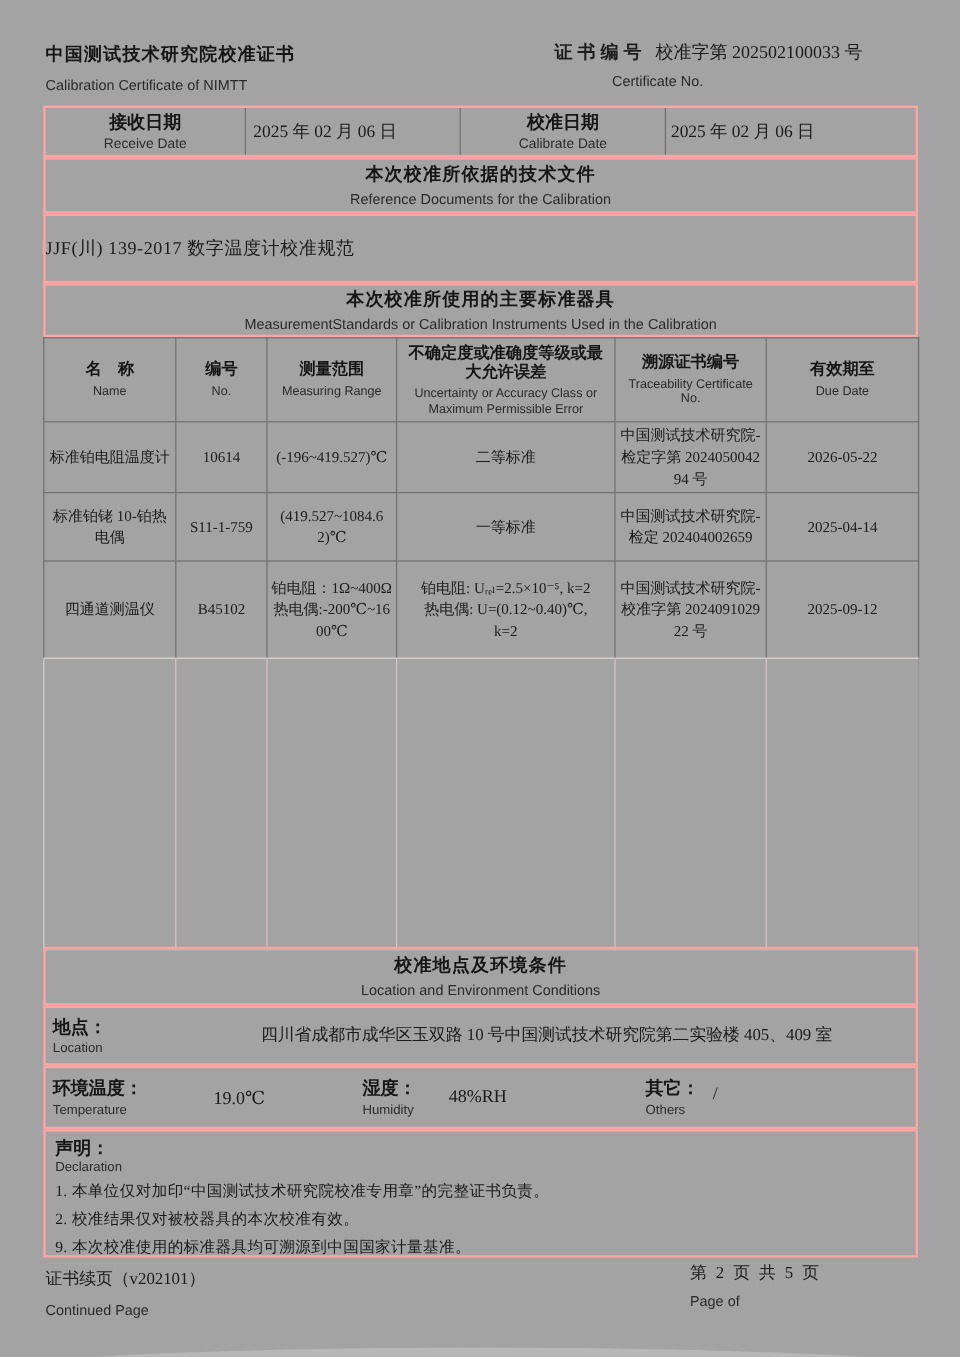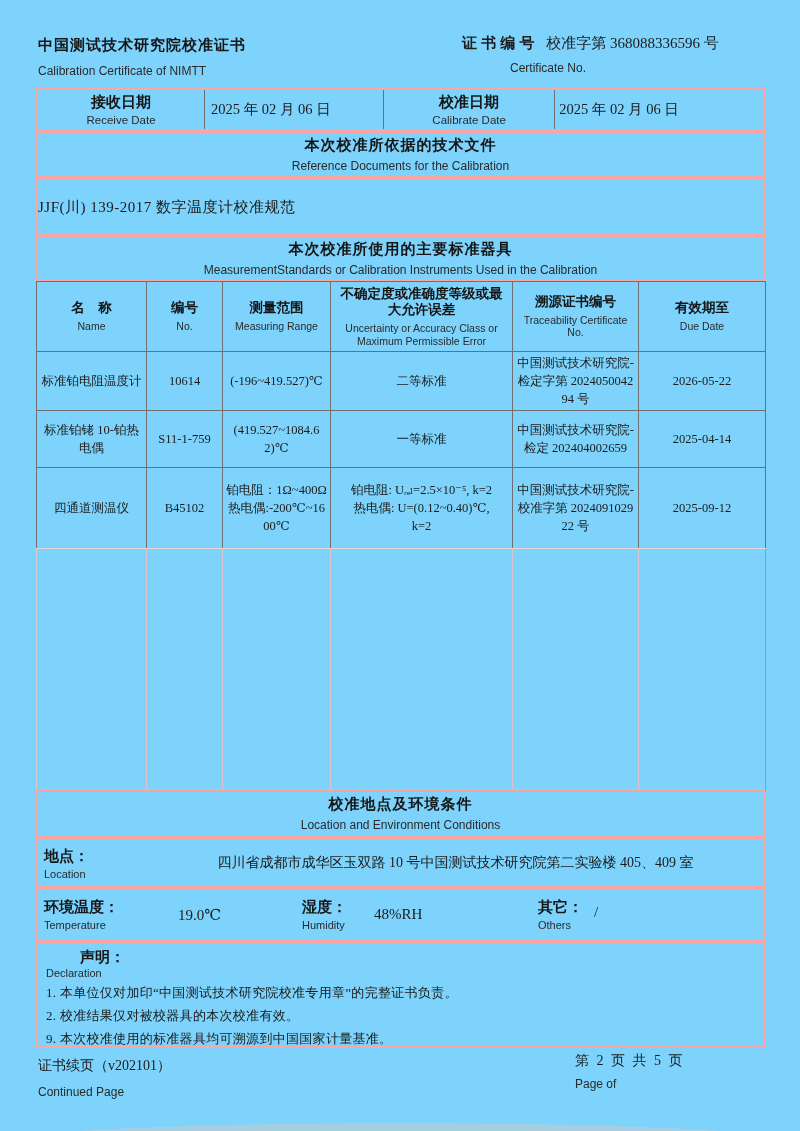--- a/index.html
+++ b/index.html
@@ -1,19 +1,19 @@
 <!DOCTYPE html>
 <html><head>
 <meta charset="utf-8">
 <style>
   * { margin:0; padding:0; box-sizing:border-box; }
   body { background:#e8e8e8; }
   .page {
     position:relative; width:800px; height:1131px; margin:0 auto;
-    background:#7dd3fc; overflow:hidden;
+    background:#a3a3a3; overflow:hidden;
     font-family:"Liberation Serif","DejaVu Serif",serif; color:#1d1d1d;
   }
   .cn-label { font-family:"Liberation Sans","DejaVu Sans",sans-serif; font-weight:600; color:#161616; }
   .en { font-family:"Liberation Sans","DejaVu Sans",sans-serif; font-weight:400; color:#2a2a2a; }
   .val { font-family:"Liberation Serif","DejaVu Serif","DejaVu Sans",serif; color:#1b1b1b; }
   .preline { white-space:pre-line; }
 
   
   .doc-title { position:absolute; left:38px; top:36px; }
   .doc-title .t-cn { font-size:15px; letter-spacing:1px; }
@@ -68,21 +68,21 @@
   .loc-row .addr { flex:1; text-align:center; font-size:14px; }
   .env-row { top:888px; height:53px; }
   .env-row .grp { position:absolute; top:8px; }
   .env-row .g1 { left:6px; } .env-row .g2 { left:264px; } .env-row .g3 { left:500px; }
   .env-row .v1 { position:absolute; left:140px; top:16px; font-size:15px; }
   .env-row .v2 { position:absolute; left:336px; top:16px; font-size:15px; }
   .env-row .v3 { position:absolute; left:556px; top:14px; font-size:15px; }
 
   
   .decl { top:941px; height:107px; padding:5px 8px; }
-  .decl .d-cn { font-size:15px;margin-left:34px; }
+  .decl .d-cn { font-size:15px; }
   .decl .d-en { font-size:11px; margin-top:0; }
   .decl .item { font-size:13px; margin-top:5px; letter-spacing:0.3px; }
 
   
   .foot-left { position:absolute; left:38px; top:1057px; }
   .foot-left .f-cn { font-size:14px; }
   .foot-left .f-en { font-size:12px; margin-top:10px; }
   .foot-right { position:absolute; left:575px; top:1052px; }
   .foot-right .f-cn { font-size:14px; letter-spacing:2px; }
   .foot-right .f-en { font-size:12px; margin-top:7px; }
@@ -95,21 +95,21 @@
 
 <div class="page">
 
   <div class="doc-title">
     <div class="t-cn cn-label">中国测试技术研究院校准证书</div>
     <div class="t-en en">Calibration Certificate of NIMTT</div>
   </div>
   <div class="cert-no">
     <div class="row1">
       <span class="lab">证 书 编 号</span>
-      <span class="v val">校准字第 368088336596 号</span>
+      <span class="v val">校准字第 202502100033 号</span>
     </div>
     <div class="row2 en">Certificate No.</div>
   </div>
 
   <div class="box dates">
     <div class="cell c1">
       <div class="lab-cn cn-label">接收日期</div>
       <div class="lab-en en">Receive Date</div>
     </div>
     <div class="cell c2">

